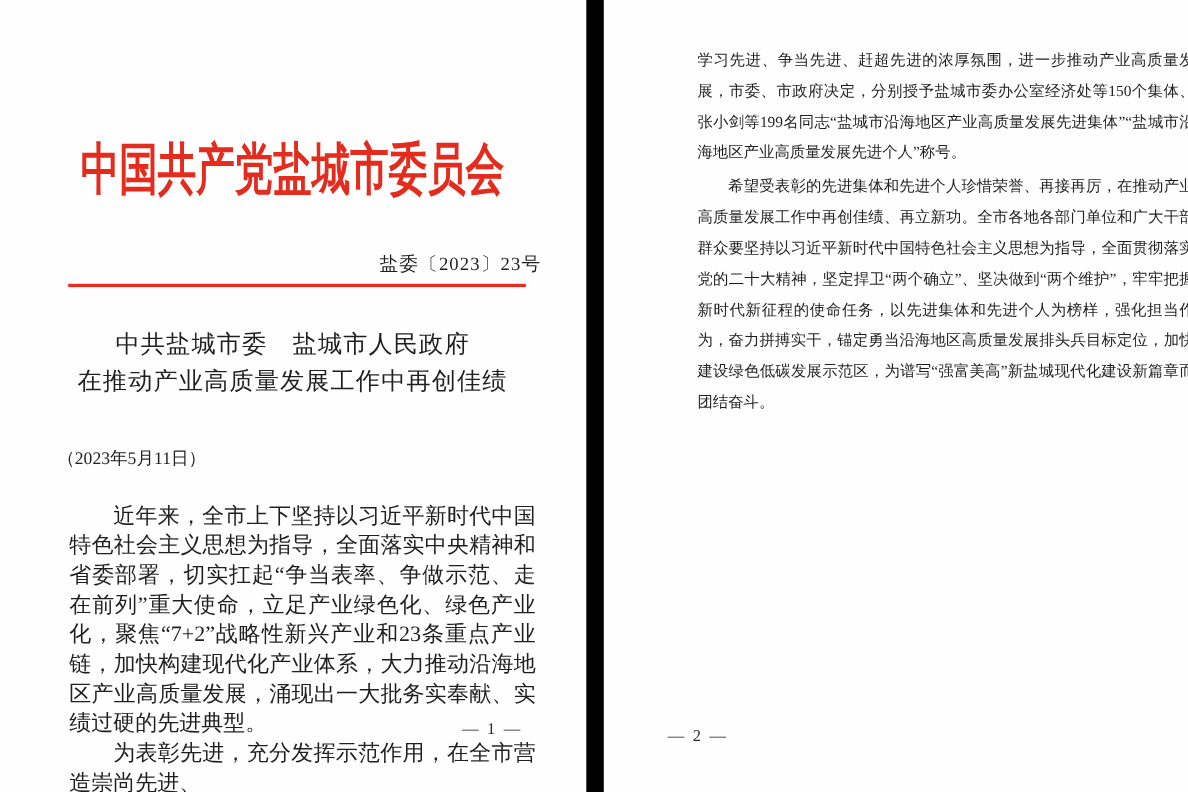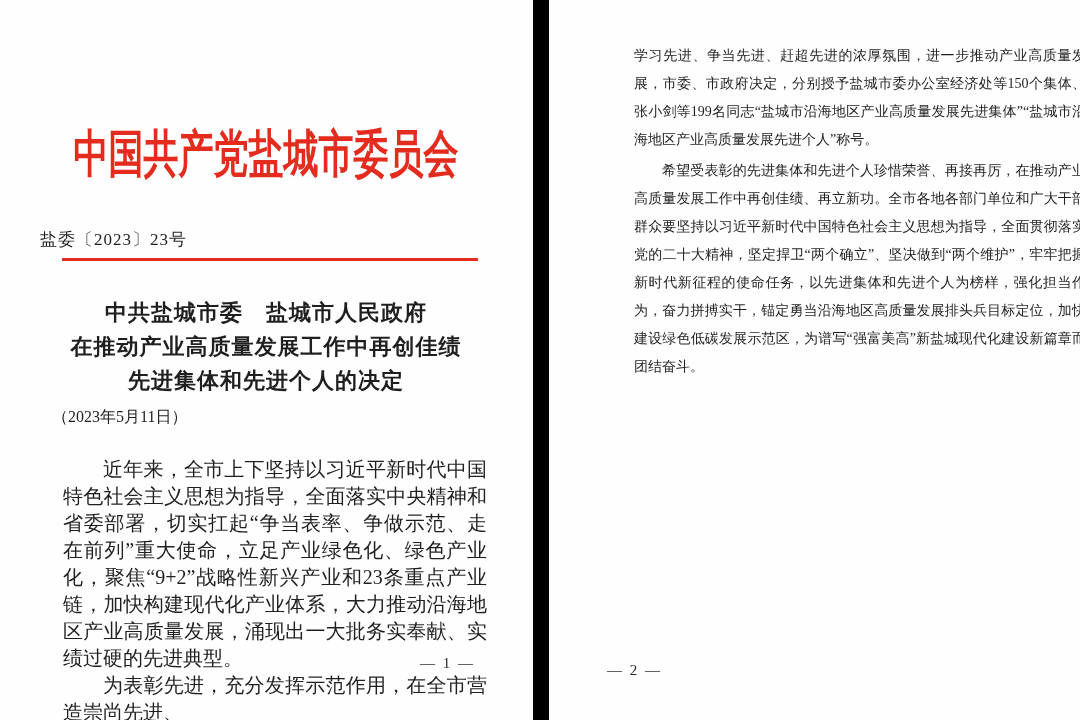--- a/index.html
+++ b/index.html
@@ -46,40 +46,40 @@
     letter-spacing: 0px;
     transform: scaleY(1.45);
     transform-origin: center top;
     white-space: nowrap;
   }
   .doc-number {
     position: absolute;
     top: 228px;
     left: 40px;
     width: 452px;
-    text-align: left;
+    text-align: right;
     font-size: 17px;
     letter-spacing: 1px;
   }
   .red-rule {
     position: absolute;
     top: 258px;
     left: 62px;
     width: 416px;
     height: 3px;
     background: var(--red, #e32b1e);
   }
   .doc-title {
     position: absolute;
     top: 296px;
     left: 40px;
     width: 452px;
     text-align: center;
     font-size: 22px;
-    font-weight: bold;
+    font-weight: normal;
     line-height: 34px;
     letter-spacing: 1px;
   }
   .doc-date {
     position: absolute;
     top: 407px;
     left: 52px;
     width: 452px;
     text-align: left;
     font-size: 16px;
@@ -139,25 +139,24 @@
 
 <div class="canvas">
 
   <div class="page page-1">
     <div class="red-header">中国共产党盐城市委员会</div>
     <div class="doc-number">盐委〔2023〕23号</div>
     <div class="red-rule"></div>
     <div class="doc-title">
       <div>中共盐城市委　盐城市人民政府</div>
       <div>在推动产业高质量发展工作中再创佳绩</div>
-      <div>先进集体和先进个人的决定</div>
     </div>
     <div class="doc-date">（2023年5月11日）</div>
     <div class="body-1">
-      <p class="indent">近年来，全市上下坚持以习近平新时代中国特色社会主义思想为指导，全面落实中央精神和省委部署，切实扛起“争当表率、争做示范、走在前列”重大使命，立足产业绿色化、绿色产业化，聚焦“9+2”战略性新兴产业和23条重点产业链，加快构建现代化产业体系，大力推动沿海地区产业高质量发展，涌现出一大批务实奉献、实绩过硬的先进典型。</p>
+      <p class="indent">近年来，全市上下坚持以习近平新时代中国特色社会主义思想为指导，全面落实中央精神和省委部署，切实扛起“争当表率、争做示范、走在前列”重大使命，立足产业绿色化、绿色产业化，聚焦“7+2”战略性新兴产业和23条重点产业链，加快构建现代化产业体系，大力推动沿海地区产业高质量发展，涌现出一大批务实奉献、实绩过硬的先进典型。</p>
       <p class="indent">为表彰先进，充分发挥示范作用，在全市营造崇尚先进、</p>
     </div>
     <div class="page-num pn-1">— 1 —</div>
   </div>
 
   <div class="gutter"></div>
 
   <div class="page page-2">
     <div class="body-2">
       <p class="no-indent">学习先进、争当先进、赶超先进的浓厚氛围，进一步推动产业高质量发展，市委、市政府决定，分别授予盐城市委办公室经济处等150个集体、张小剑等199名同志“盐城市沿海地区产业高质量发展先进集体”“盐城市沿海地区产业高质量发展先进个人”称号。</p>

